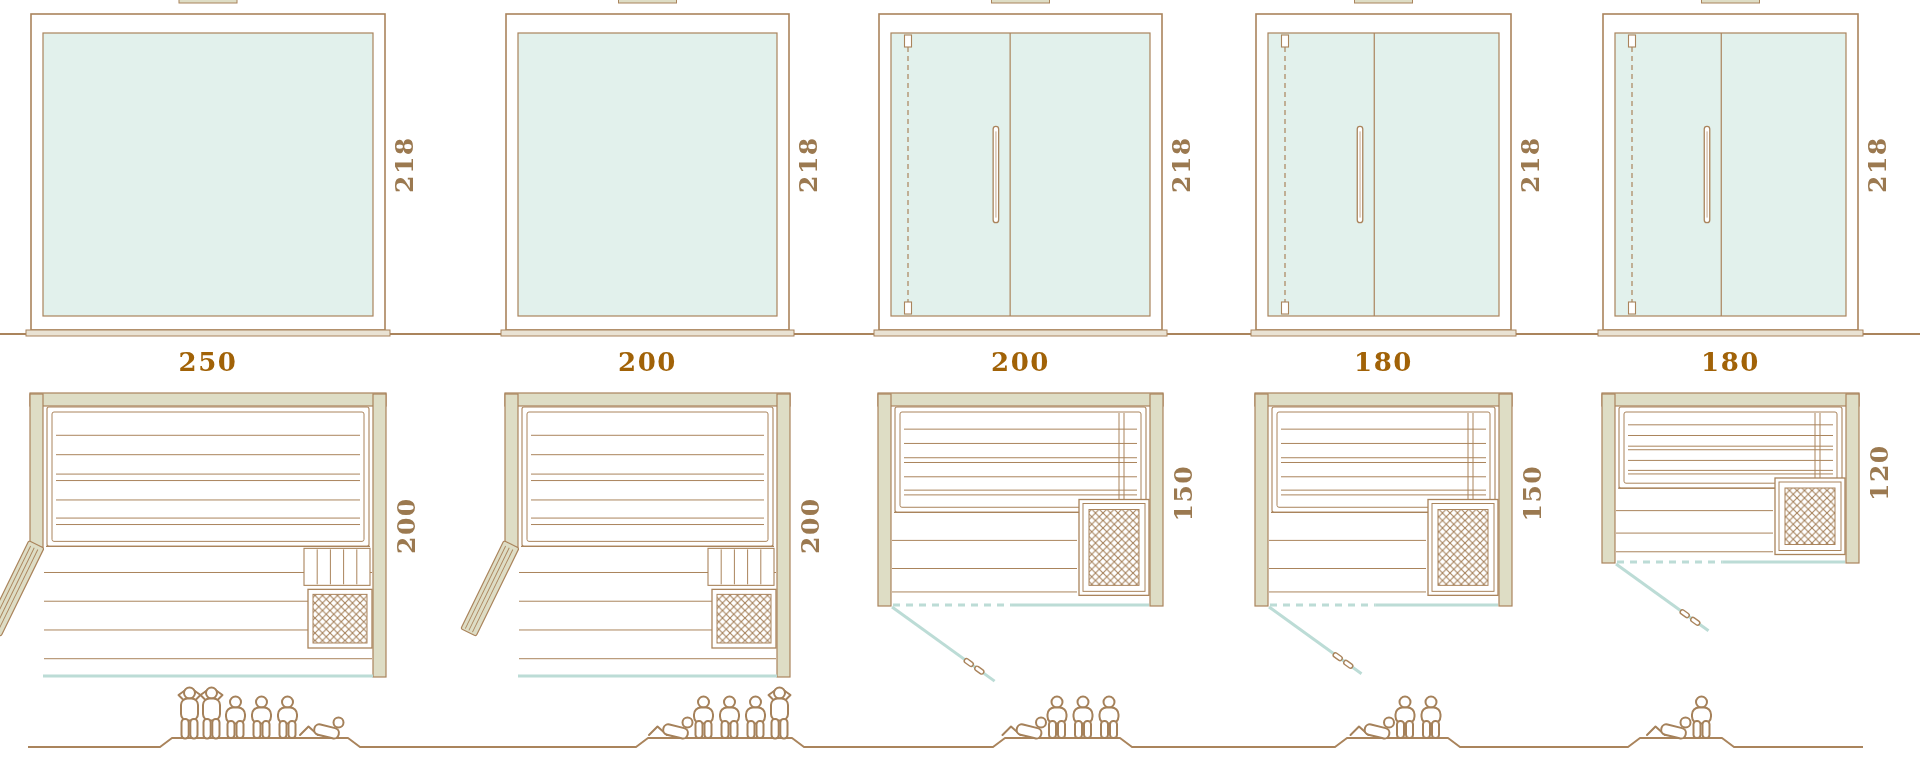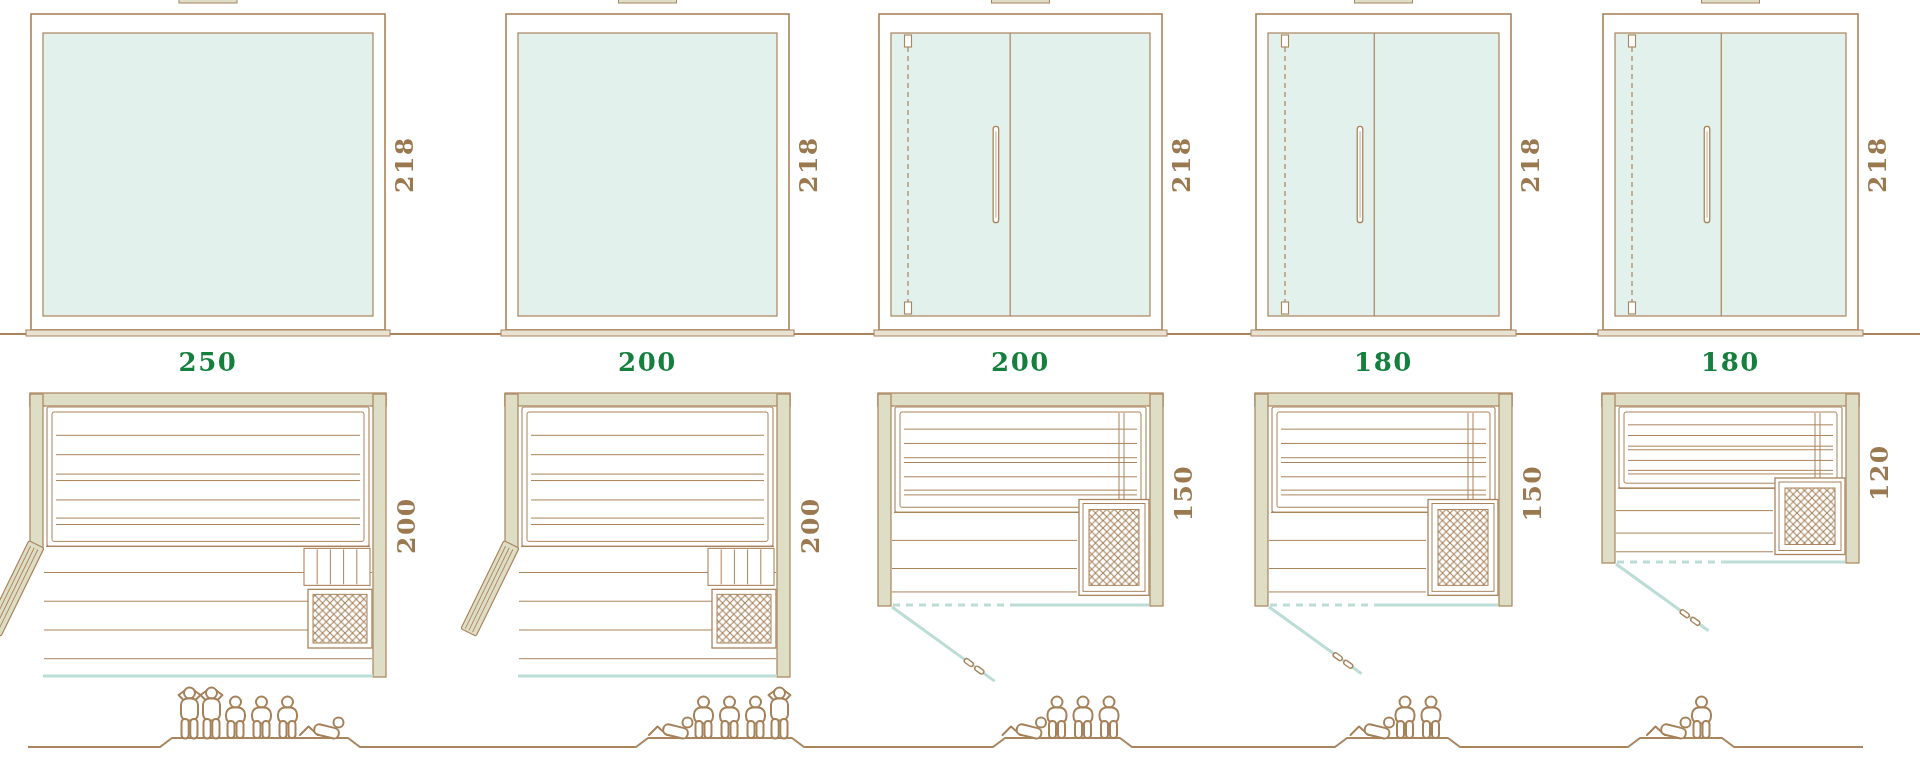--- a/index.html
+++ b/index.html
@@ -1,21 +1,21 @@
 <!DOCTYPE html>
 <html><head>
 <meta charset="utf-8">
 <style>
   html,body{margin:0;padding:0;background:#fff;}
   #canvas{position:relative;width:1920px;height:770px;background:#fff;overflow:hidden;
           font-family:"DejaVu Serif",serif;}
   .col{position:absolute;top:0;width:1px;height:770px;}
   svg{position:absolute;overflow:visible;display:block;}
   .hlabel{position:absolute;text-align:center;font-size:26px;font-weight:700;
-          letter-spacing:1.5px;color:#15803d;}
+          letter-spacing:1.5px;color:#a16207;}
   .vlabel{position:absolute;writing-mode:vertical-rl;transform:rotate(180deg);
           text-align:center;font-size:25px;font-weight:700;letter-spacing:1.5px;color:#9b7950;}
   .groundline{position:absolute;left:0;top:333px;width:1920px;height:0;
           border-top:2px solid #aa845c;}
 </style>
 </head>
 <body>
 
 <div id="canvas">
   <div class="groundline"></div>

